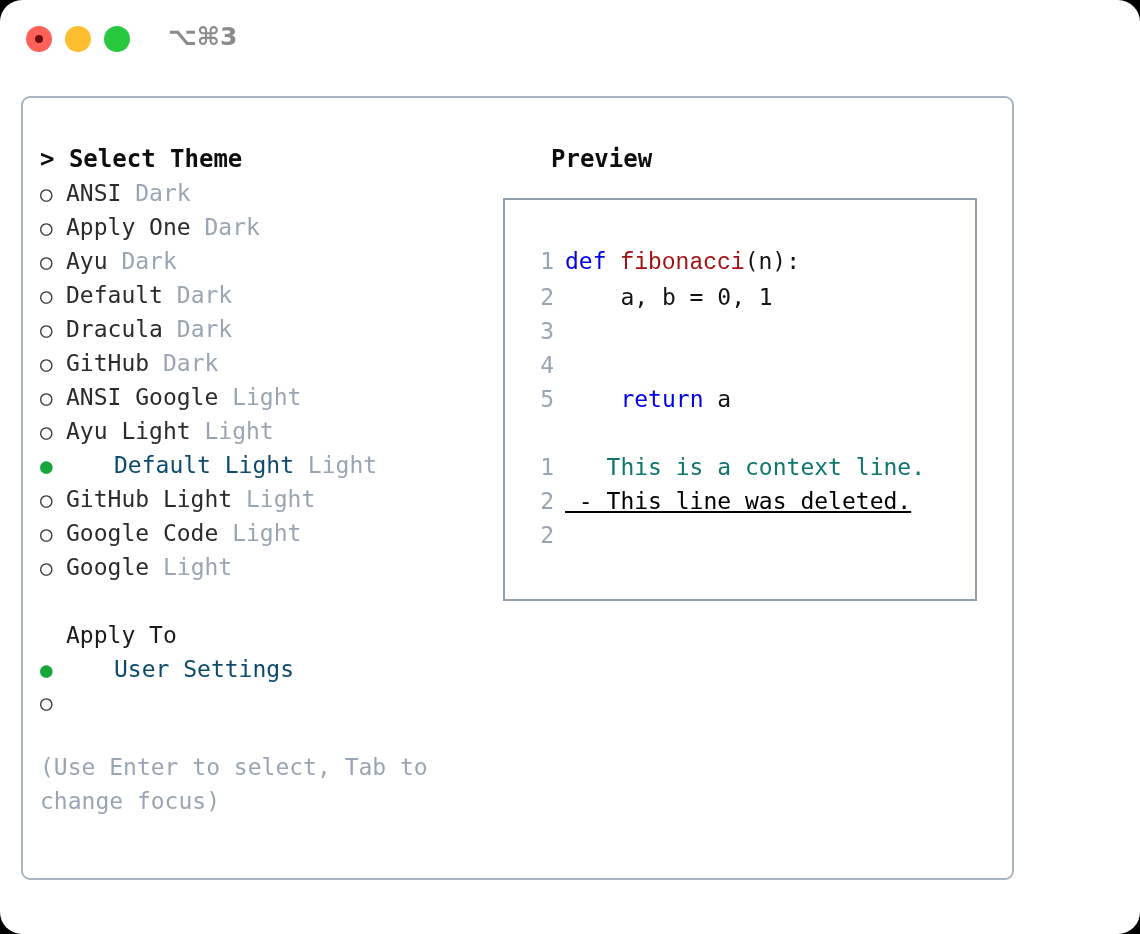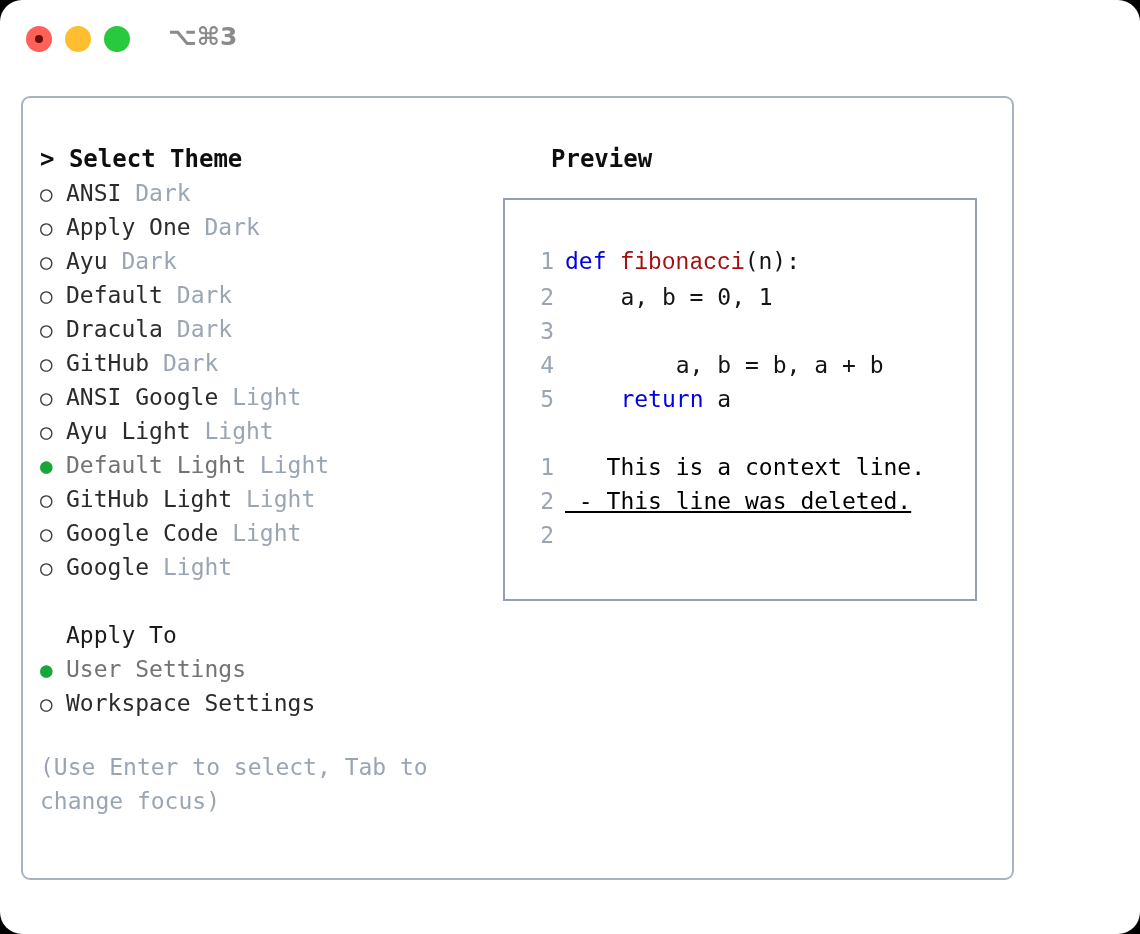--- a/index.html
+++ b/index.html
@@ -113,21 +113,21 @@
   }
   .bullet {
     width: 26px;
     flex: 0 0 26px;
     text-align: left;
     font-size: 21px;
     color: #3a3a3a;
   }
   .opt-row.selected .bullet { color: #16a63a; }
   .opt-name { color: #2b2b2b; }
-  .opt-row.selected .opt-name { color: #737373; }
+  .opt-row.selected .opt-name { color: #0c4a6e; margin-left: 48px; }
   .opt-tag  { color: #9aa5b3; }
 
   .group-gap { height: 34px; }
 
   .apply-title {
     font-size: 23px;
     color: #1b1b1b;
     line-height: 34px;
     padding-left: 26px;
     white-space: pre;
@@ -183,21 +183,21 @@
     margin-right: 11px;
   }
   .code-text { color: #141414; }
 
   .tok-kw   { color: #0000e6; }
   .tok-fn   { color: #a11111; font-family: Liberation Mono, monospace; }
   .tok-plain{ color: #141414; }
 
   .blank-line { height: 34px; }
 
-  .diff-ctx  { color: #000000; }
+  .diff-ctx  { color: #0f766e; }
   .diff-del  { color: #000000; text-decoration: underline; }
   .diff-add  { color: #14b014; }
 </style>
 </head>
 <body>
 
 <div class="window">
 
   <div class="titlebar">
     <div class="traffic">
@@ -225,34 +225,34 @@
           <div class="opt-row"><span class="bullet">○</span><span class="opt-name">GitHub Light</span><span class="opt-tag"> Light</span></div>
           <div class="opt-row"><span class="bullet">○</span><span class="opt-name">Google Code</span><span class="opt-tag"> Light</span></div>
           <div class="opt-row"><span class="bullet">○</span><span class="opt-name">Google</span><span class="opt-tag"> Light</span></div>
         </div>
 
       <div class="group-gap"></div>
 
       <div class="apply-title">Apply To</div>
       <div class="opt-list" id="apply-list">
           <div class="opt-row selected"><span class="bullet">●</span><span class="opt-name">User Settings</span></div>
-          <div class="opt-row"><span class="bullet">○</span><span class="opt-name">Workspace Settings</span></div>
+          <div class="opt-row"><span class="bullet">○</span></div>
         </div>
 
       <div class="hint">(Use Enter to select, Tab to change focus)</div>
     </div>
 
     <div class="right-col">
       <div class="preview-title">Preview</div>
       <div class="preview-box">
         <div id="code-block">
             <div class="code-line"><span class="ln">1</span><span class="code-text"><span class="tok-kw">def </span><span class="tok-fn">fibonacci</span><span class="tok-plain">(n):</span></span></div>
             <div class="code-line"><span class="ln">2</span><span class="code-text"><span class="tok-plain">    a, b = 0, 1</span></span></div>
             <div class="code-line"><span class="ln">3</span></div>
-            <div class="code-line"><span class="ln">4</span><span class="code-text"><span class="tok-plain">        a, b = b, a + b</span></span></div>
+            <div class="code-line"><span class="ln">4</span></div>
             <div class="code-line"><span class="ln">5</span><span class="code-text"><span class="tok-plain">    </span><span class="tok-kw">return</span><span class="tok-plain"> a</span></span></div>
           </div>
         <div class="blank-line"></div>
         <div id="diff-block">
             <div class="code-line"><span class="ln">1</span><span class="diff-ctx">   This is a context line.</span></div>
             <div class="code-line"><span class="ln">2</span><span class="diff-del"> - This line was deleted.</span></div>
             <div class="code-line"><span class="ln">2</span></div>
           </div>
       </div>
     </div>

